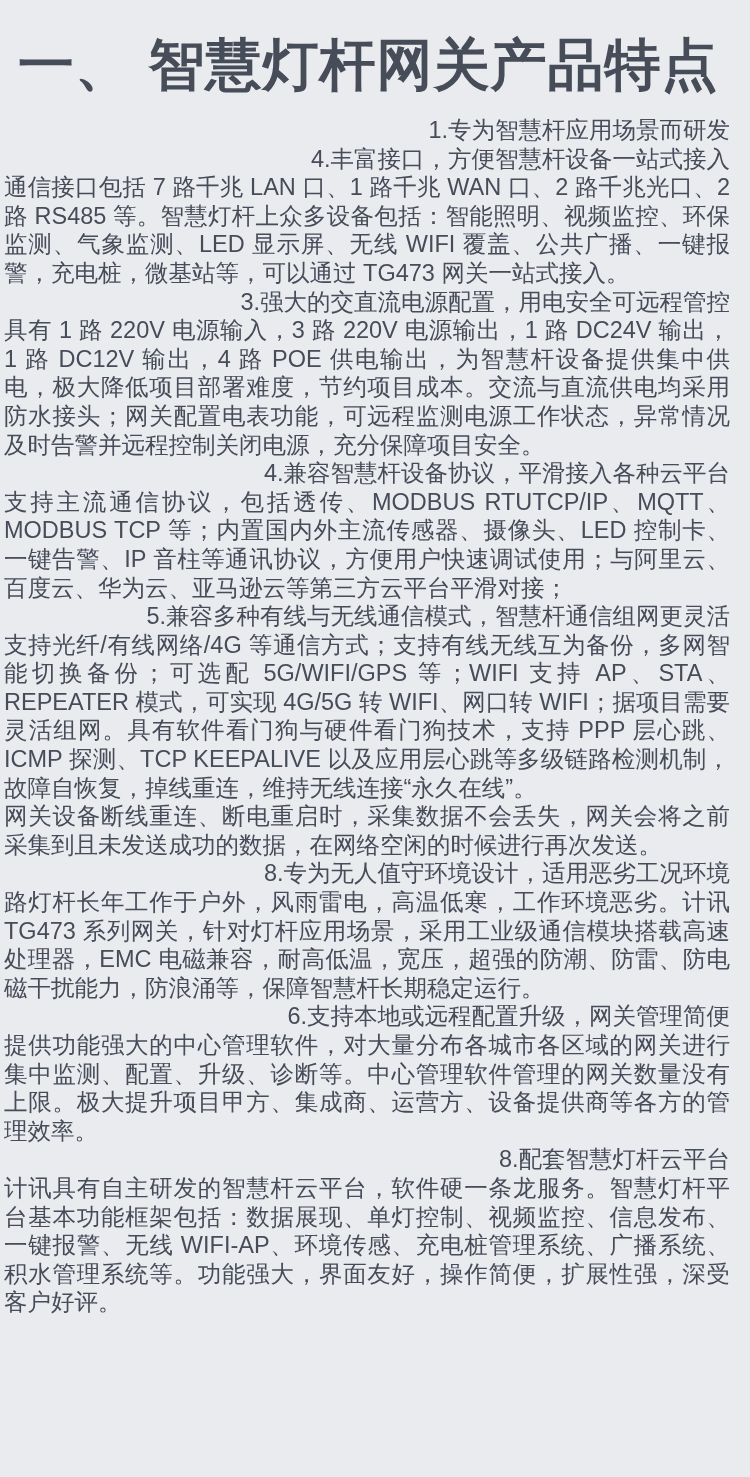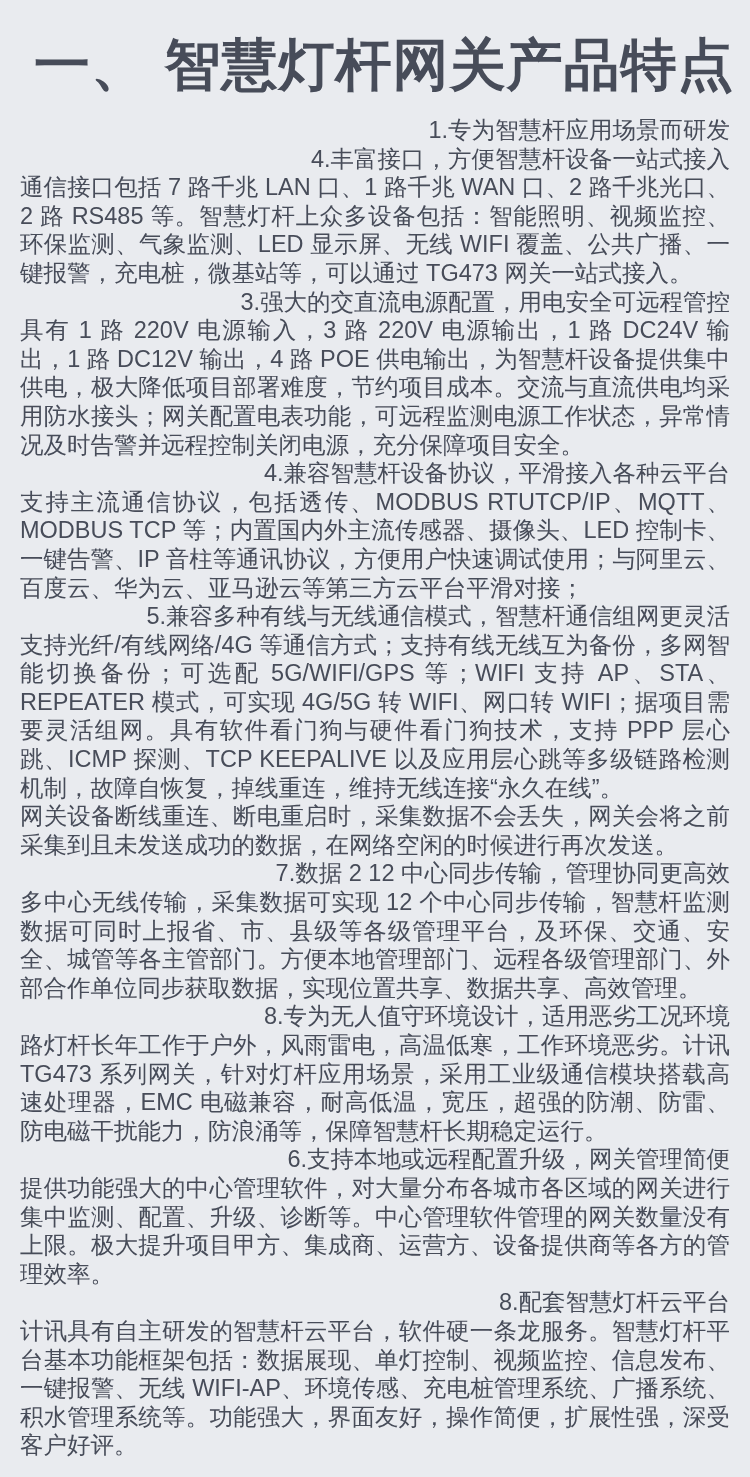--- a/index.html
+++ b/index.html
@@ -10,21 +10,21 @@
     width: 750px;
     height: 1477px;
     background: #e9ebef;
     overflow: hidden;
     font-family: "Liberation Sans", "DejaVu Sans", sans-serif;
   }
   .page {
     width: 750px;
     height: 1477px;
     box-sizing: border-box;
-    padding: 30px 20px 20px 20px;
+    padding: 30px 20px 20px 4px;
   }
   .doc-title {
     color: #474c59;
     font-size: 56px;
     line-height: 70px;
     font-weight: 800;
     letter-spacing: 1px;
     margin: 0 0 16px 14px;
     white-space: nowrap;
   }
@@ -71,24 +71,20 @@
 
     <section>
       <div class="section-heading">5.兼容多种有线与无线通信模式，智慧杆通信组网更灵活</div>
       <div class="section-body">支持光纤/有线网络/4G 等通信方式；支持有线无线互为备份，多网智能切换备份；可选配 5G/WIFI/GPS 等；WIFI 支持 AP、STA、REPEATER 模式，可实现 4G/5G 转 WIFI、网口转 WIFI；据项目需要灵活组网。具有软件看门狗与硬件看门狗技术，支持 PPP 层心跳、ICMP 探测、TCP KEEPALIVE 以及应用层心跳等多级链路检测机制，故障自恢复，掉线重连，维持无线连接“永久在线”。</div>
     </section>
 
     <section>
       <div class="section-body">网关设备断线重连、断电重启时，采集数据不会丢失，网关会将之前采集到且未发送成功的数据，在网络空闲的时候进行再次发送。</div>
     </section>
 
-    <section>
-      <div class="section-heading">7.数据 2 12 中心同步传输，管理协同更高效</div>
-      <div class="section-body">多中心无线传输，采集数据可实现 12 个中心同步传输，智慧杆监测数据可同时上报省、市、县级等各级管理平台，及环保、交通、安全、城管等各主管部门。方便本地管理部门、远程各级管理部门、外部合作单位同步获取数据，实现位置共享、数据共享、高效管理。</div>
-    </section>
 
     <section>
       <div class="section-heading">8.专为无人值守环境设计，适用恶劣工况环境</div>
       <div class="section-body">路灯杆长年工作于户外，风雨雷电，高温低寒，工作环境恶劣。计讯 TG473 系列网关，针对灯杆应用场景，采用工业级通信模块搭载高速处理器，EMC 电磁兼容，耐高低温，宽压，超强的防潮、防雷、防电磁干扰能力，防浪涌等，保障智慧杆长期稳定运行。</div>
     </section>
 
     <section>
       <div class="section-heading">6.支持本地或远程配置升级，网关管理简便</div>
       <div class="section-body">提供功能强大的中心管理软件，对大量分布各城市各区域的网关进行集中监测、配置、升级、诊断等。中心管理软件管理的网关数量没有上限。极大提升项目甲方、集成商、运营方、设备提供商等各方的管理效率。</div>
     </section>

